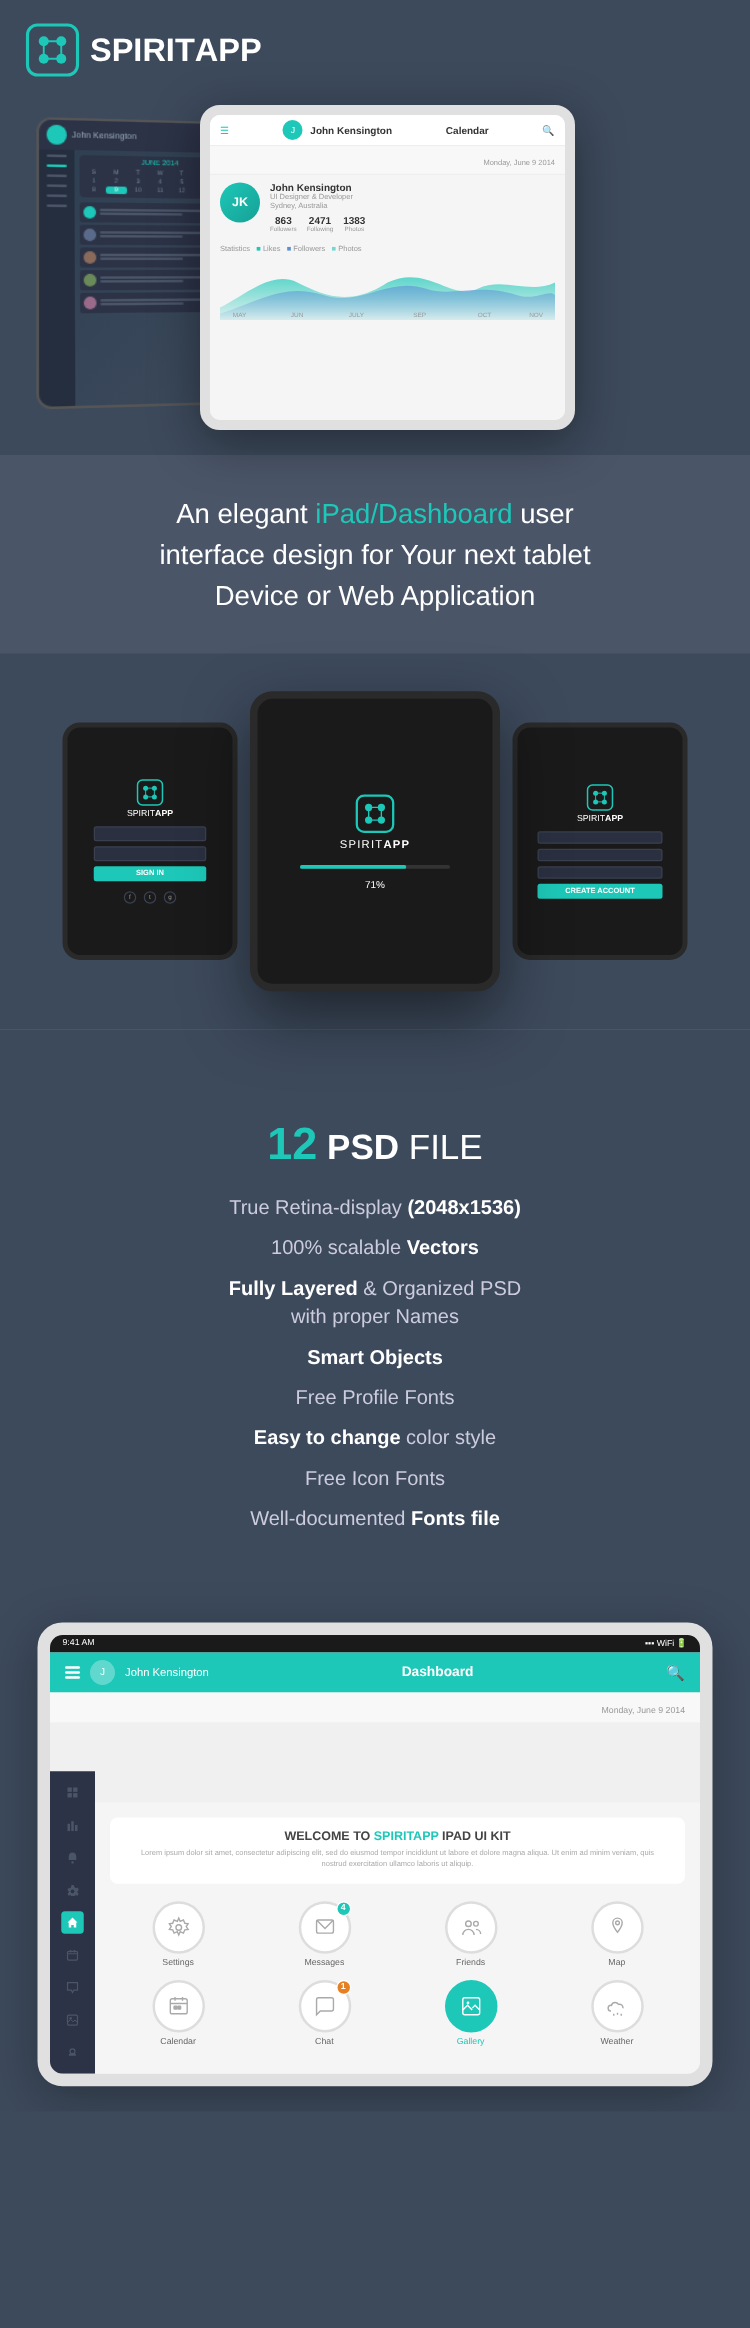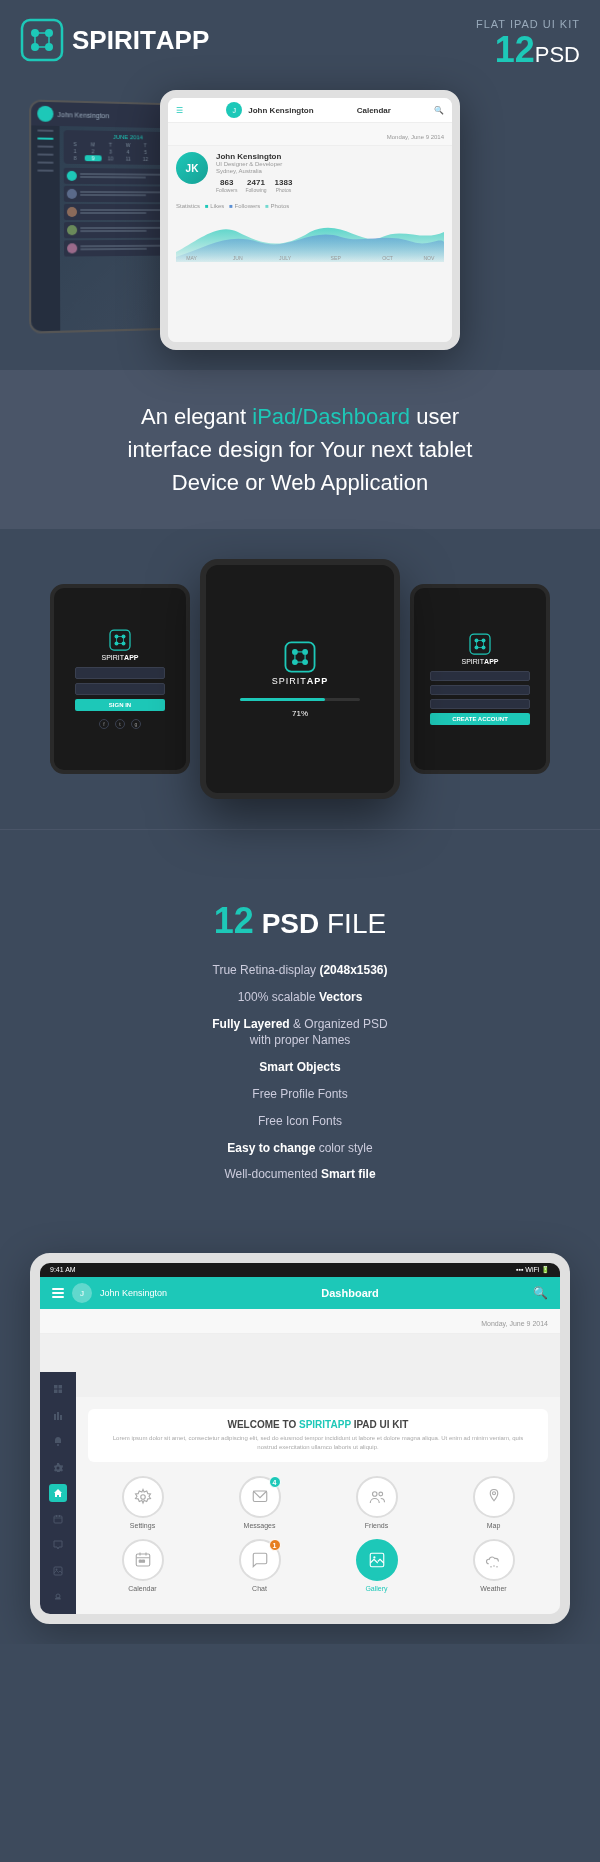--- a/index.html
+++ b/index.html
@@ -388,21 +388,21 @@
     .features-title {
       font-size: 28px;
       color: white;
       margin-bottom: 20px;
       margin-top: 30px;
     }
     .features-title .num { color: #1dc8b8; font-weight: 900; font-size: 36px; }
     .features-title .psd { color: white; font-weight: 900; }
     .features-title .file { color: white; font-weight: 300; }
     .feature-item {
-      font-size: 12px;
+      font-size: 16px;
       color: #ccd;
       margin-bottom: 10px;
       line-height: 1.4;
     }
     .feature-item .bold { color: white; font-weight: 700; }
 
     
     .section-dashboard {
       background: #3d4a5c;
       padding: 20px;
@@ -550,26 +550,20 @@
         <circle cx="29" cy="15" r="4" fill="#1dc8b8"></circle>
         <circle cx="15" cy="29" r="4" fill="#1dc8b8"></circle>
         <circle cx="29" cy="29" r="4" fill="#1dc8b8"></circle>
         <line x1="15" y1="15" x2="29" y2="15" stroke="#1dc8b8" stroke-width="1.5"></line>
         <line x1="15" y1="29" x2="29" y2="29" stroke="#1dc8b8" stroke-width="1.5"></line>
         <line x1="15" y1="15" x2="15" y2="29" stroke="#1dc8b8" stroke-width="1.5"></line>
         <line x1="29" y1="15" x2="29" y2="29" stroke="#1dc8b8" stroke-width="1.5"></line>
       </svg>
       <div class="logo-text">
         <span>SPIRIT</span><span style="font-weight:900;">APP</span>
-      </div>
-    </div>
-    <div class="kit-badge">
-      <span class="flat-text">FLAT iPAD UI KIT</span>
-      <div>
-        <span class="psd-num">12</span><span class="psd-text">PSD</span>
       </div>
     </div>
   </div>
 
   <div class="ipad-mockup-area">
 
     <div class="ipad-back">
       <div class="ipad-screen-dark">
         <div class="dark-header">
           <div class="avatar-sm"></div>
@@ -825,27 +819,27 @@
   <div class="feature-item">
     <span class="bold">Fully Layered</span> &amp; Organized PSD<br>with proper Names
   </div>
   <div class="feature-item">
     <span class="bold">Smart Objects</span>
   </div>
   <div class="feature-item">
     Free Profile Fonts
   </div>
   <div class="feature-item">
+    <span class="bold">Easy to change</span> color style
+  </div>
+  <div class="feature-item">
     Free Icon Fonts
   </div>
   <div class="feature-item">
-    <span class="bold">Easy to change</span> color style
-  </div>
-  <div class="feature-item">
-    Well-documented <span class="bold">Smart file</span>
+    Well-documented <span class="bold">Fonts file</span>
   </div>
 </div>
 
 <div class="section-dashboard">
   <div class="dashboard-ipad">
 
     <div style="background:#1a1a1a;display:flex;justify-content:space-between;padding:3px 10px;">
       <span style="font-size:7px;color:white;">9:41 AM</span>
       <span style="font-size:7px;color:white;">▪▪▪ WiFi 🔋</span>
     </div>

